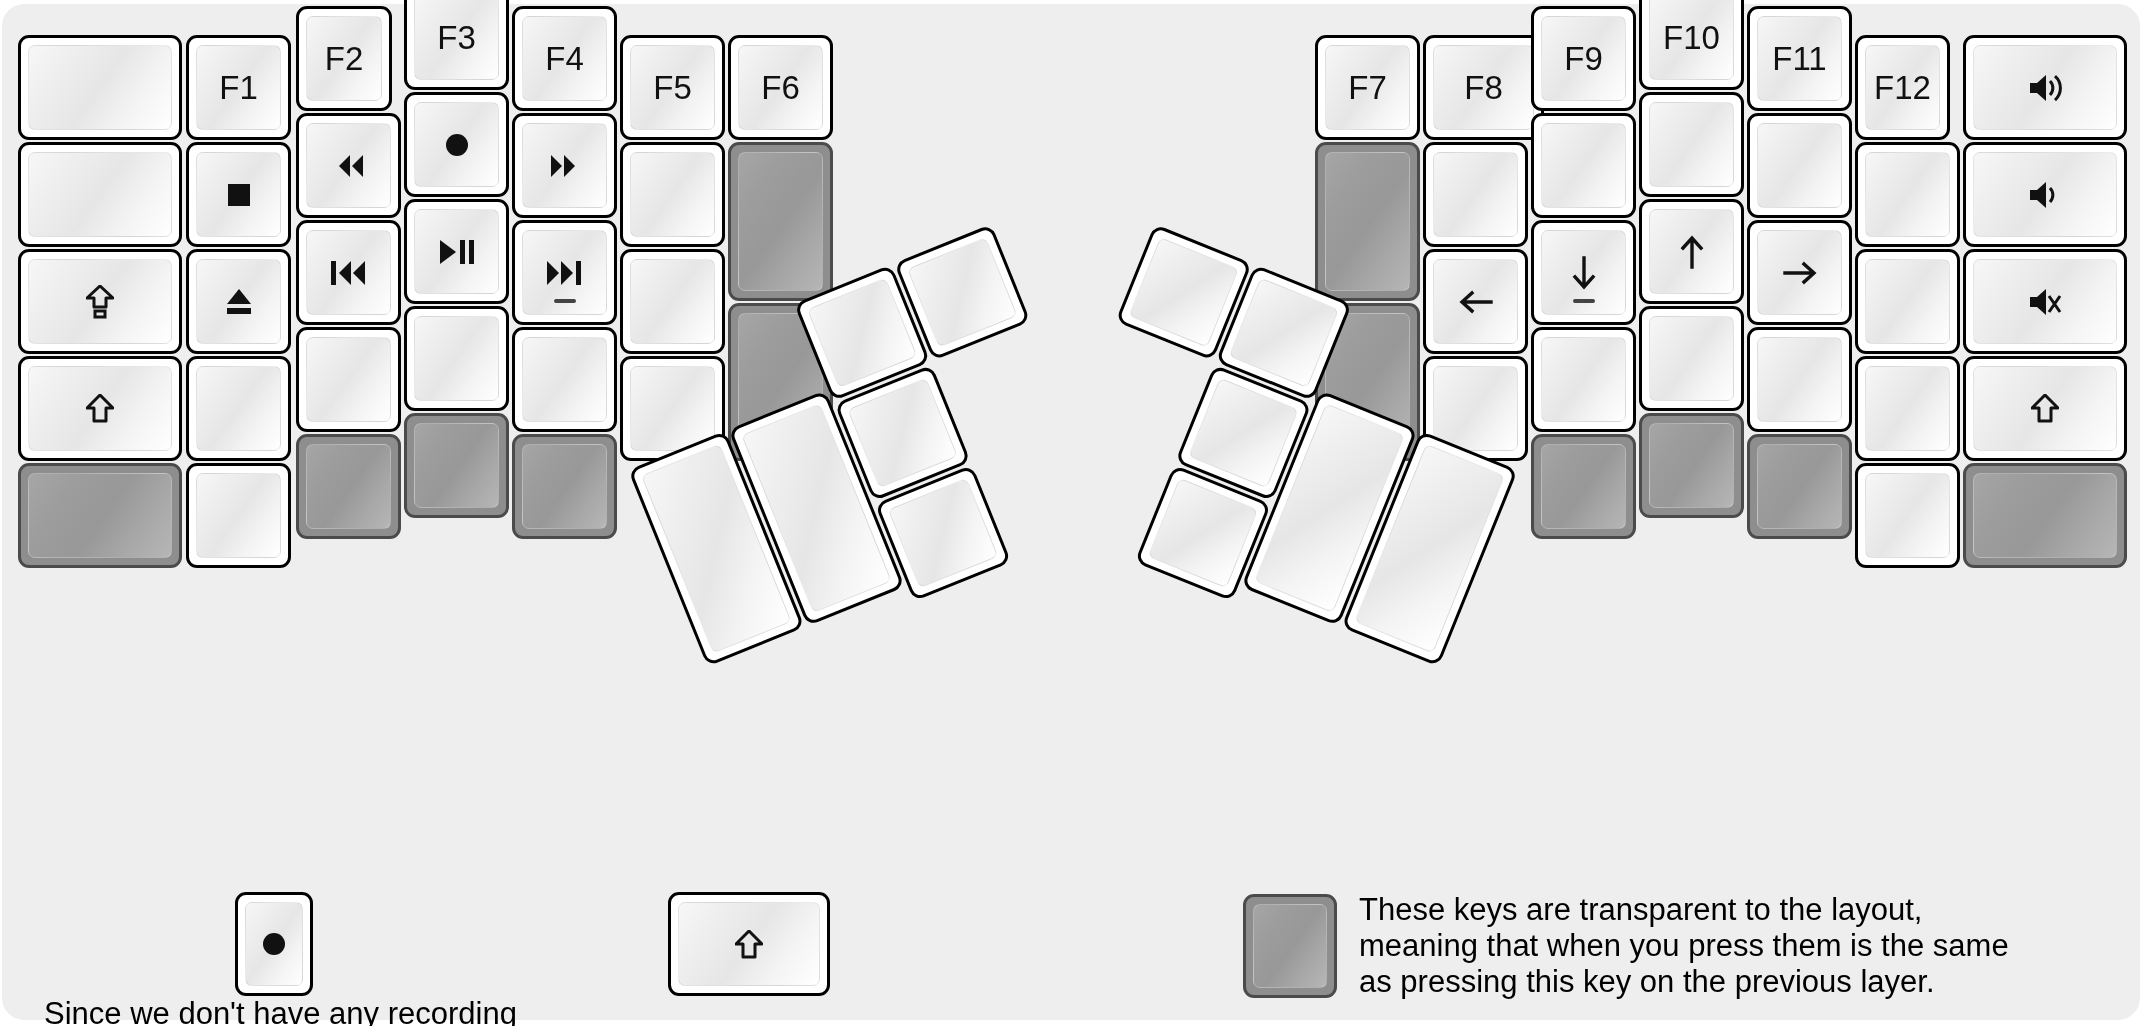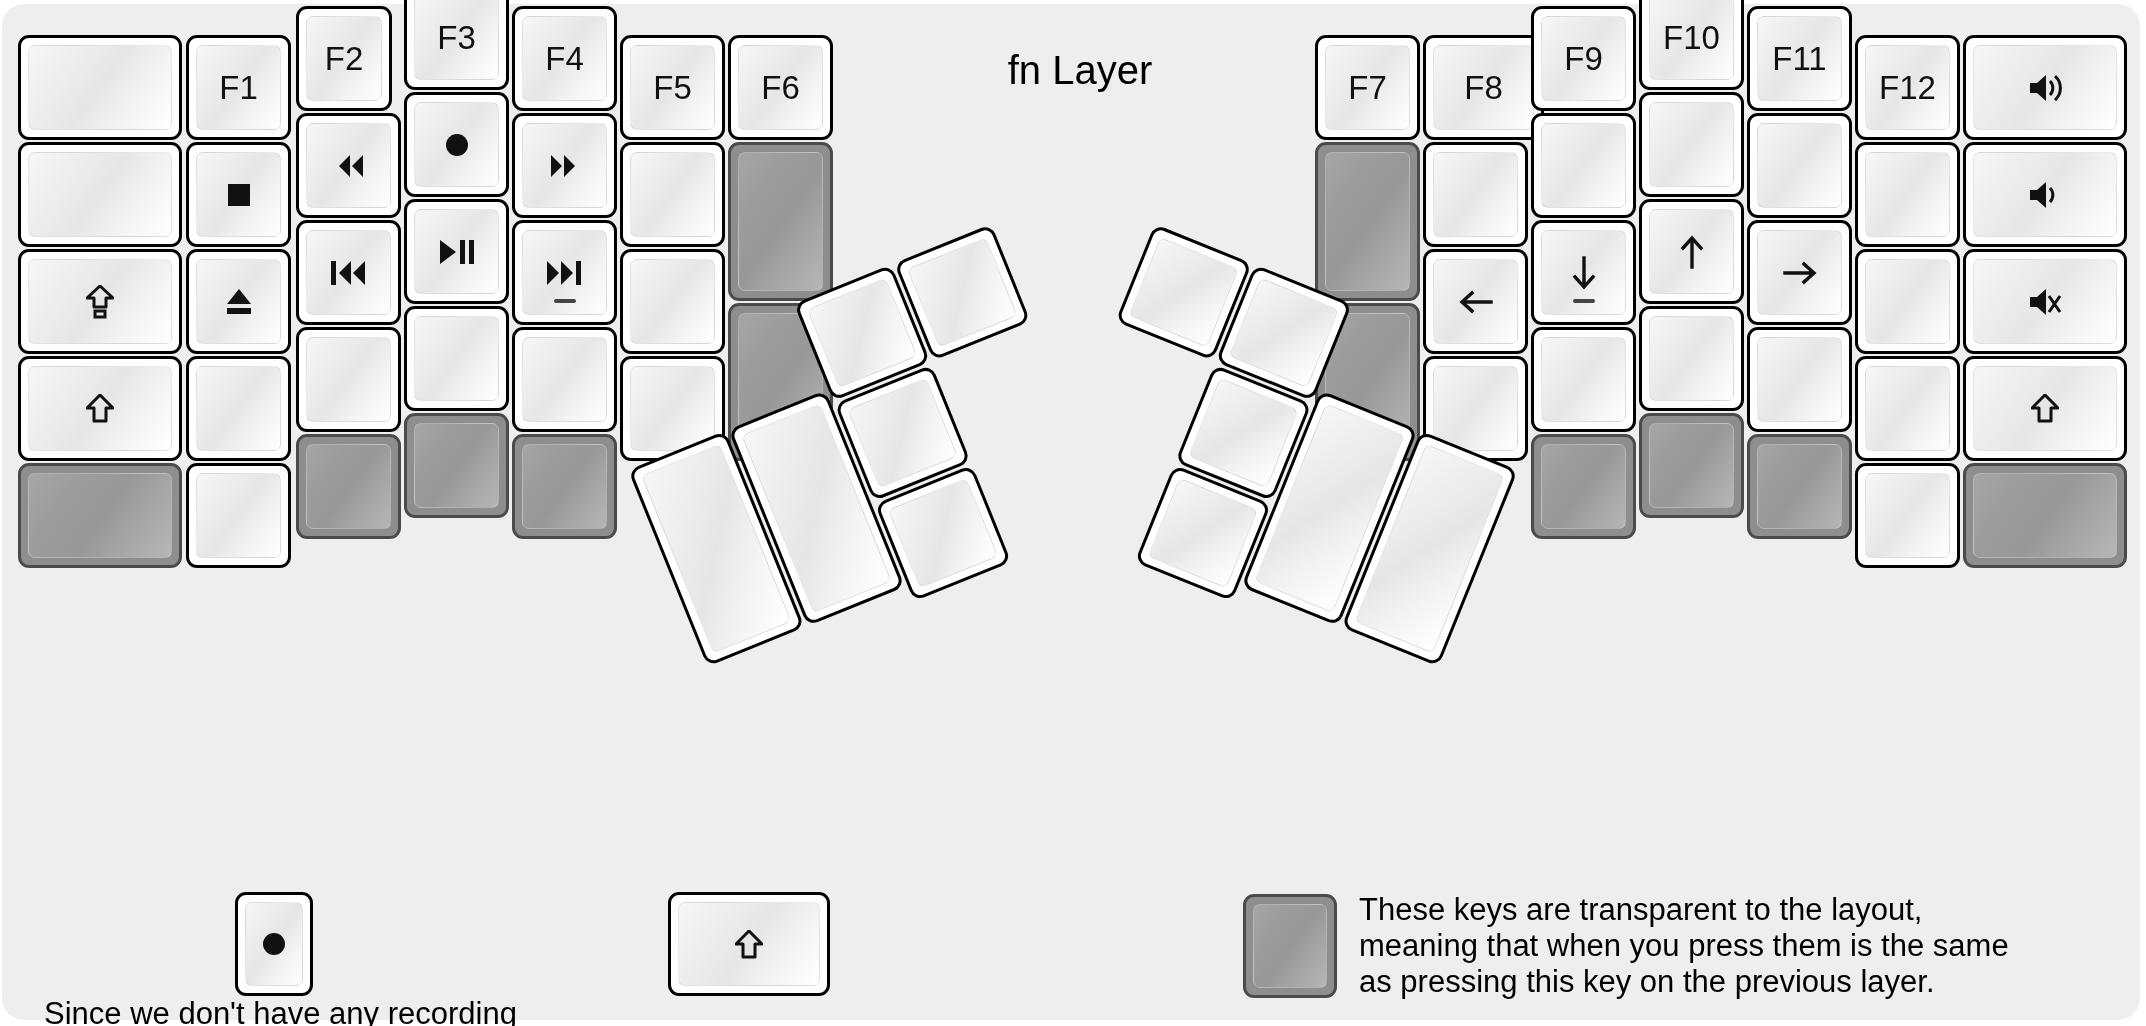--- a/index.html
+++ b/index.html
@@ -84,21 +84,20 @@
     color:#000;
     white-space:pre-line;
   }
 </style>
 </head>
 <body>
 
 <div id="root">
   <div id="panel"></div>
 
-  <div id="title">fn Layer</div>
 
   <div id="keys">
       <div class="key" style="left: 18px; top: 35px; width: 163.85px; height: 105px;">
         <div class="cap"></div>
       </div>
       <div class="key" style="left: 18px; top: 142px; width: 163.85px; height: 105px;">
         <div class="cap"></div>
       </div>
       <div class="key" style="left: 18px; top: 249px; width: 163.85px; height: 105px;">
         <div class="cap">
@@ -367,21 +366,21 @@
             </svg>
           </span>
         </div>
       </div>
       <div class="key" style="left: 1747px; top: 327px; width: 105px; height: 105px;">
         <div class="cap"></div>
       </div>
       <div class="key trans" style="left: 1747px; top: 434px; width: 105px; height: 105px;">
         <div class="cap"></div>
       </div>
-      <div class="key" style="left: 1855px; top: 35px; width: 105px; height: 105px;">
+      <div class="key" style="left: 1855px; top: 35px; width: 95px; height: 105px;">
         <div class="cap">
           <span class="glyph">F12</span>
         </div>
       </div>
       <div class="key" style="left: 1855px; top: 142px; width: 105px; height: 105px;">
         <div class="cap"></div>
       </div>
       <div class="key" style="left: 1855px; top: 249px; width: 105px; height: 105px;">
         <div class="cap"></div>
       </div>

